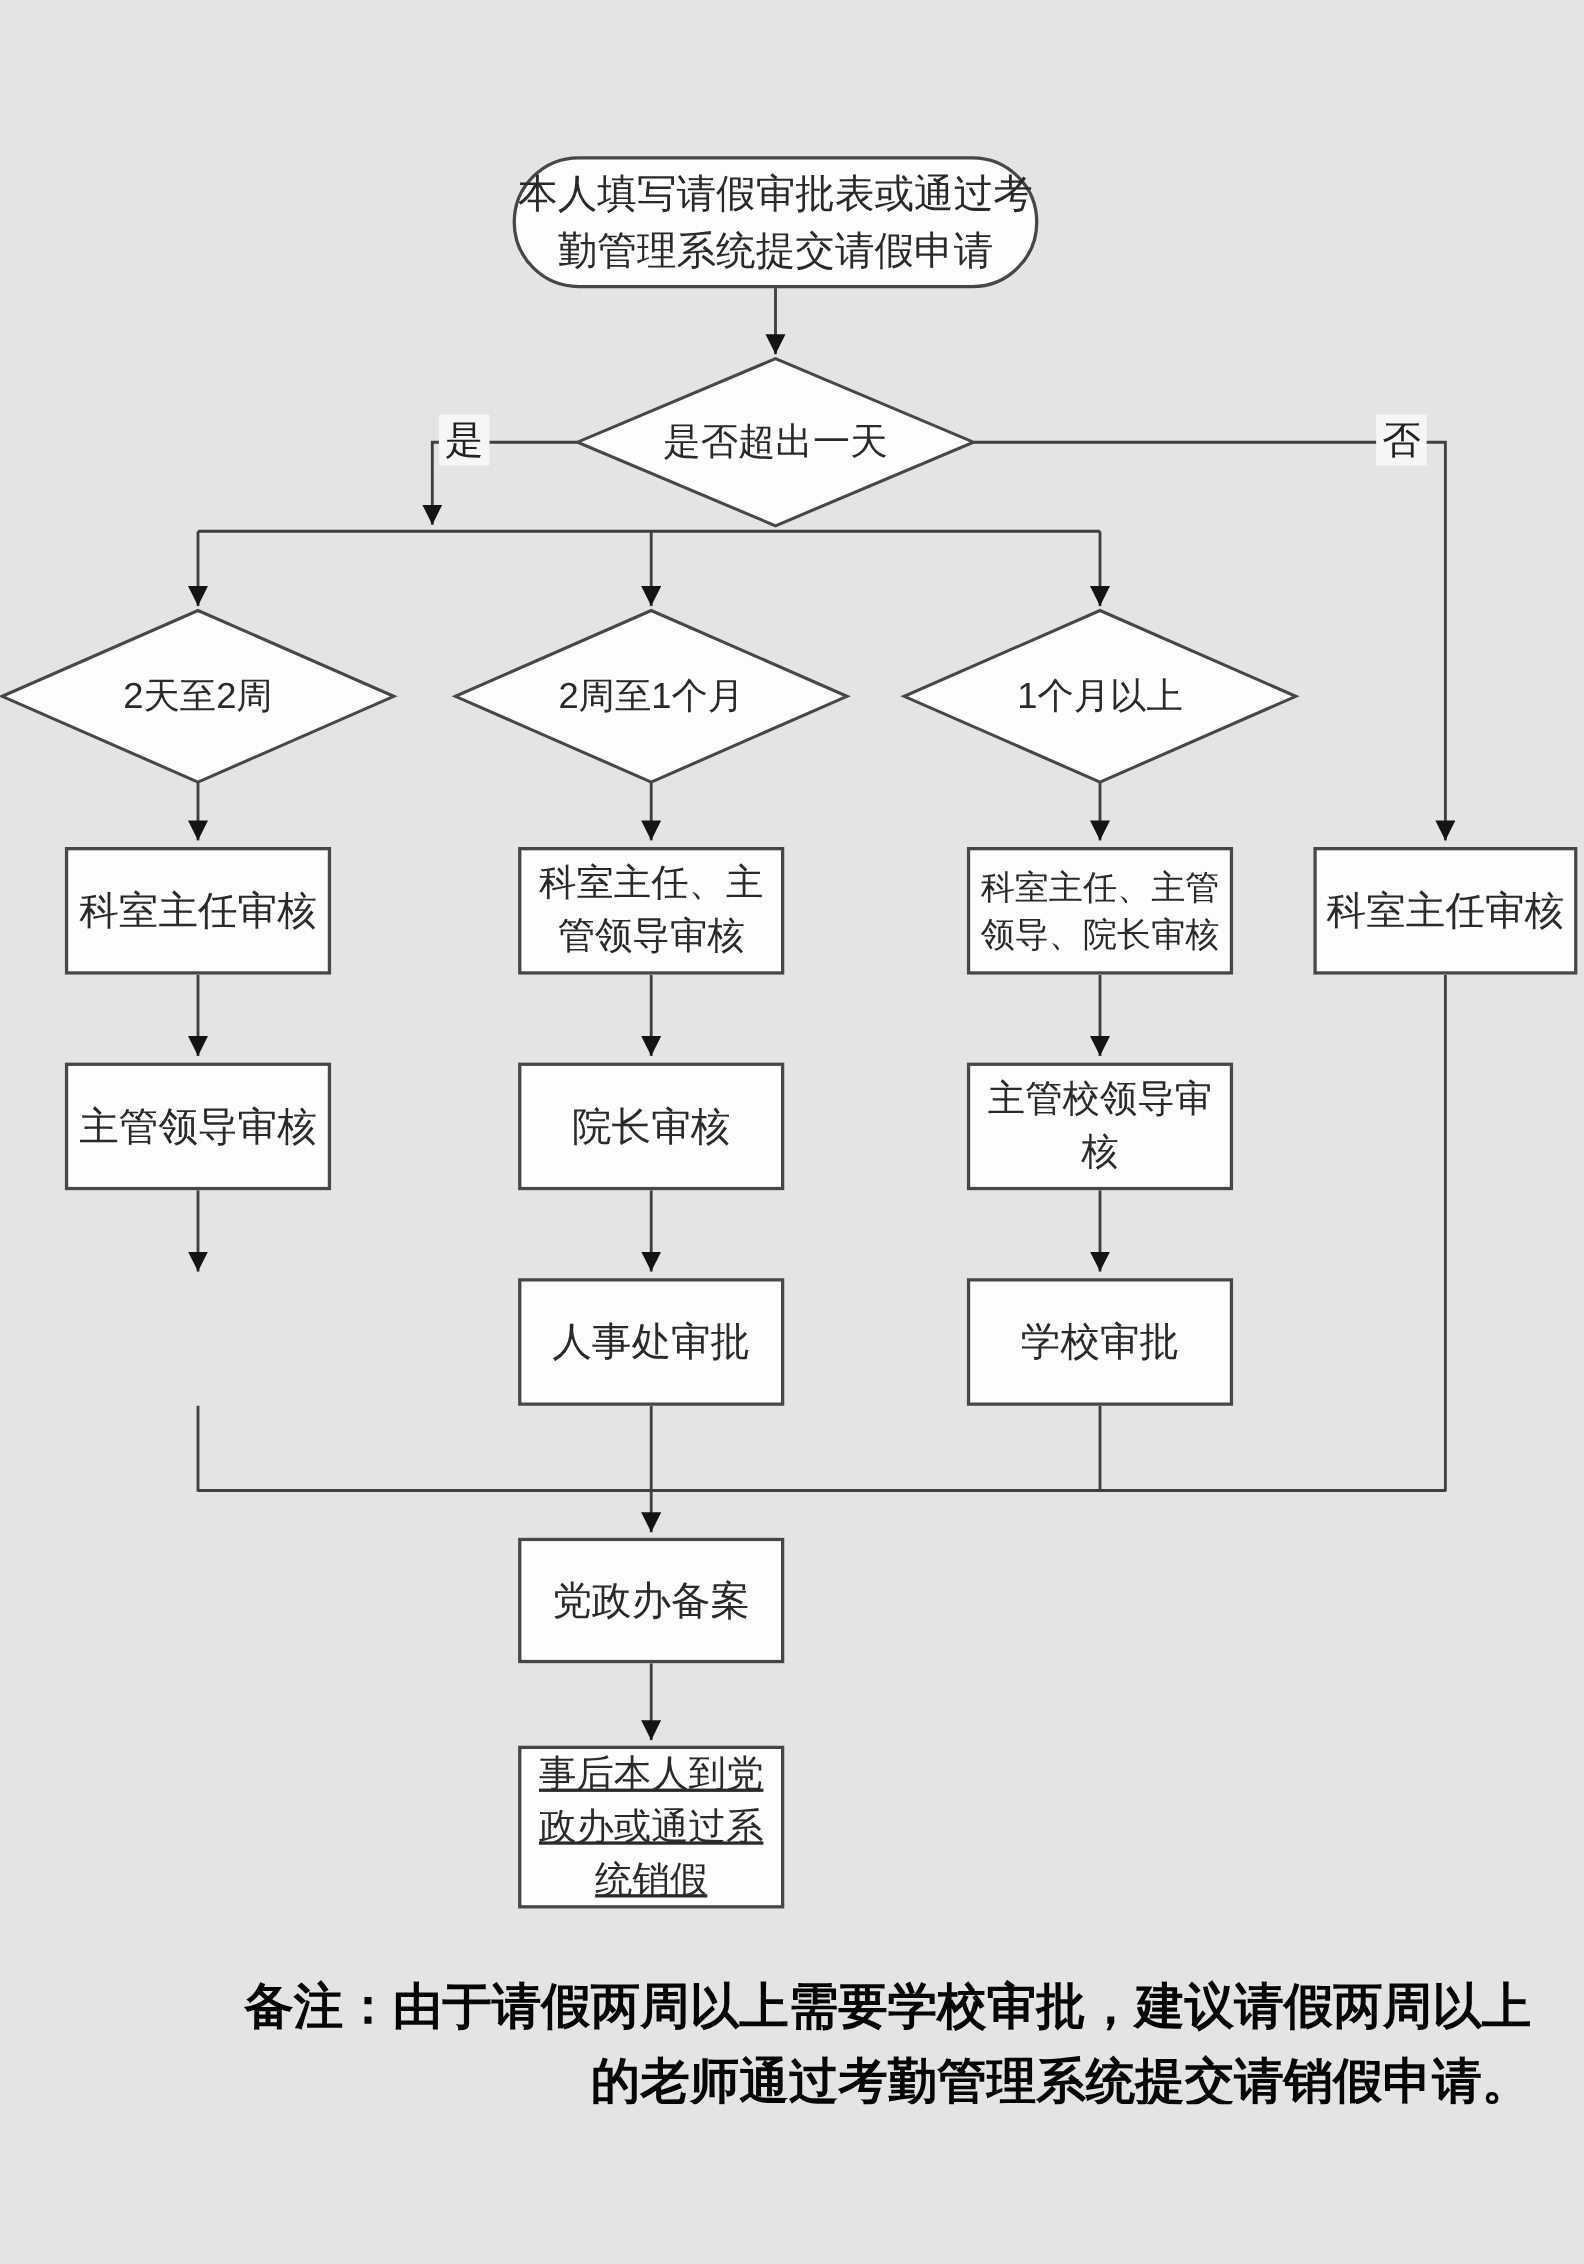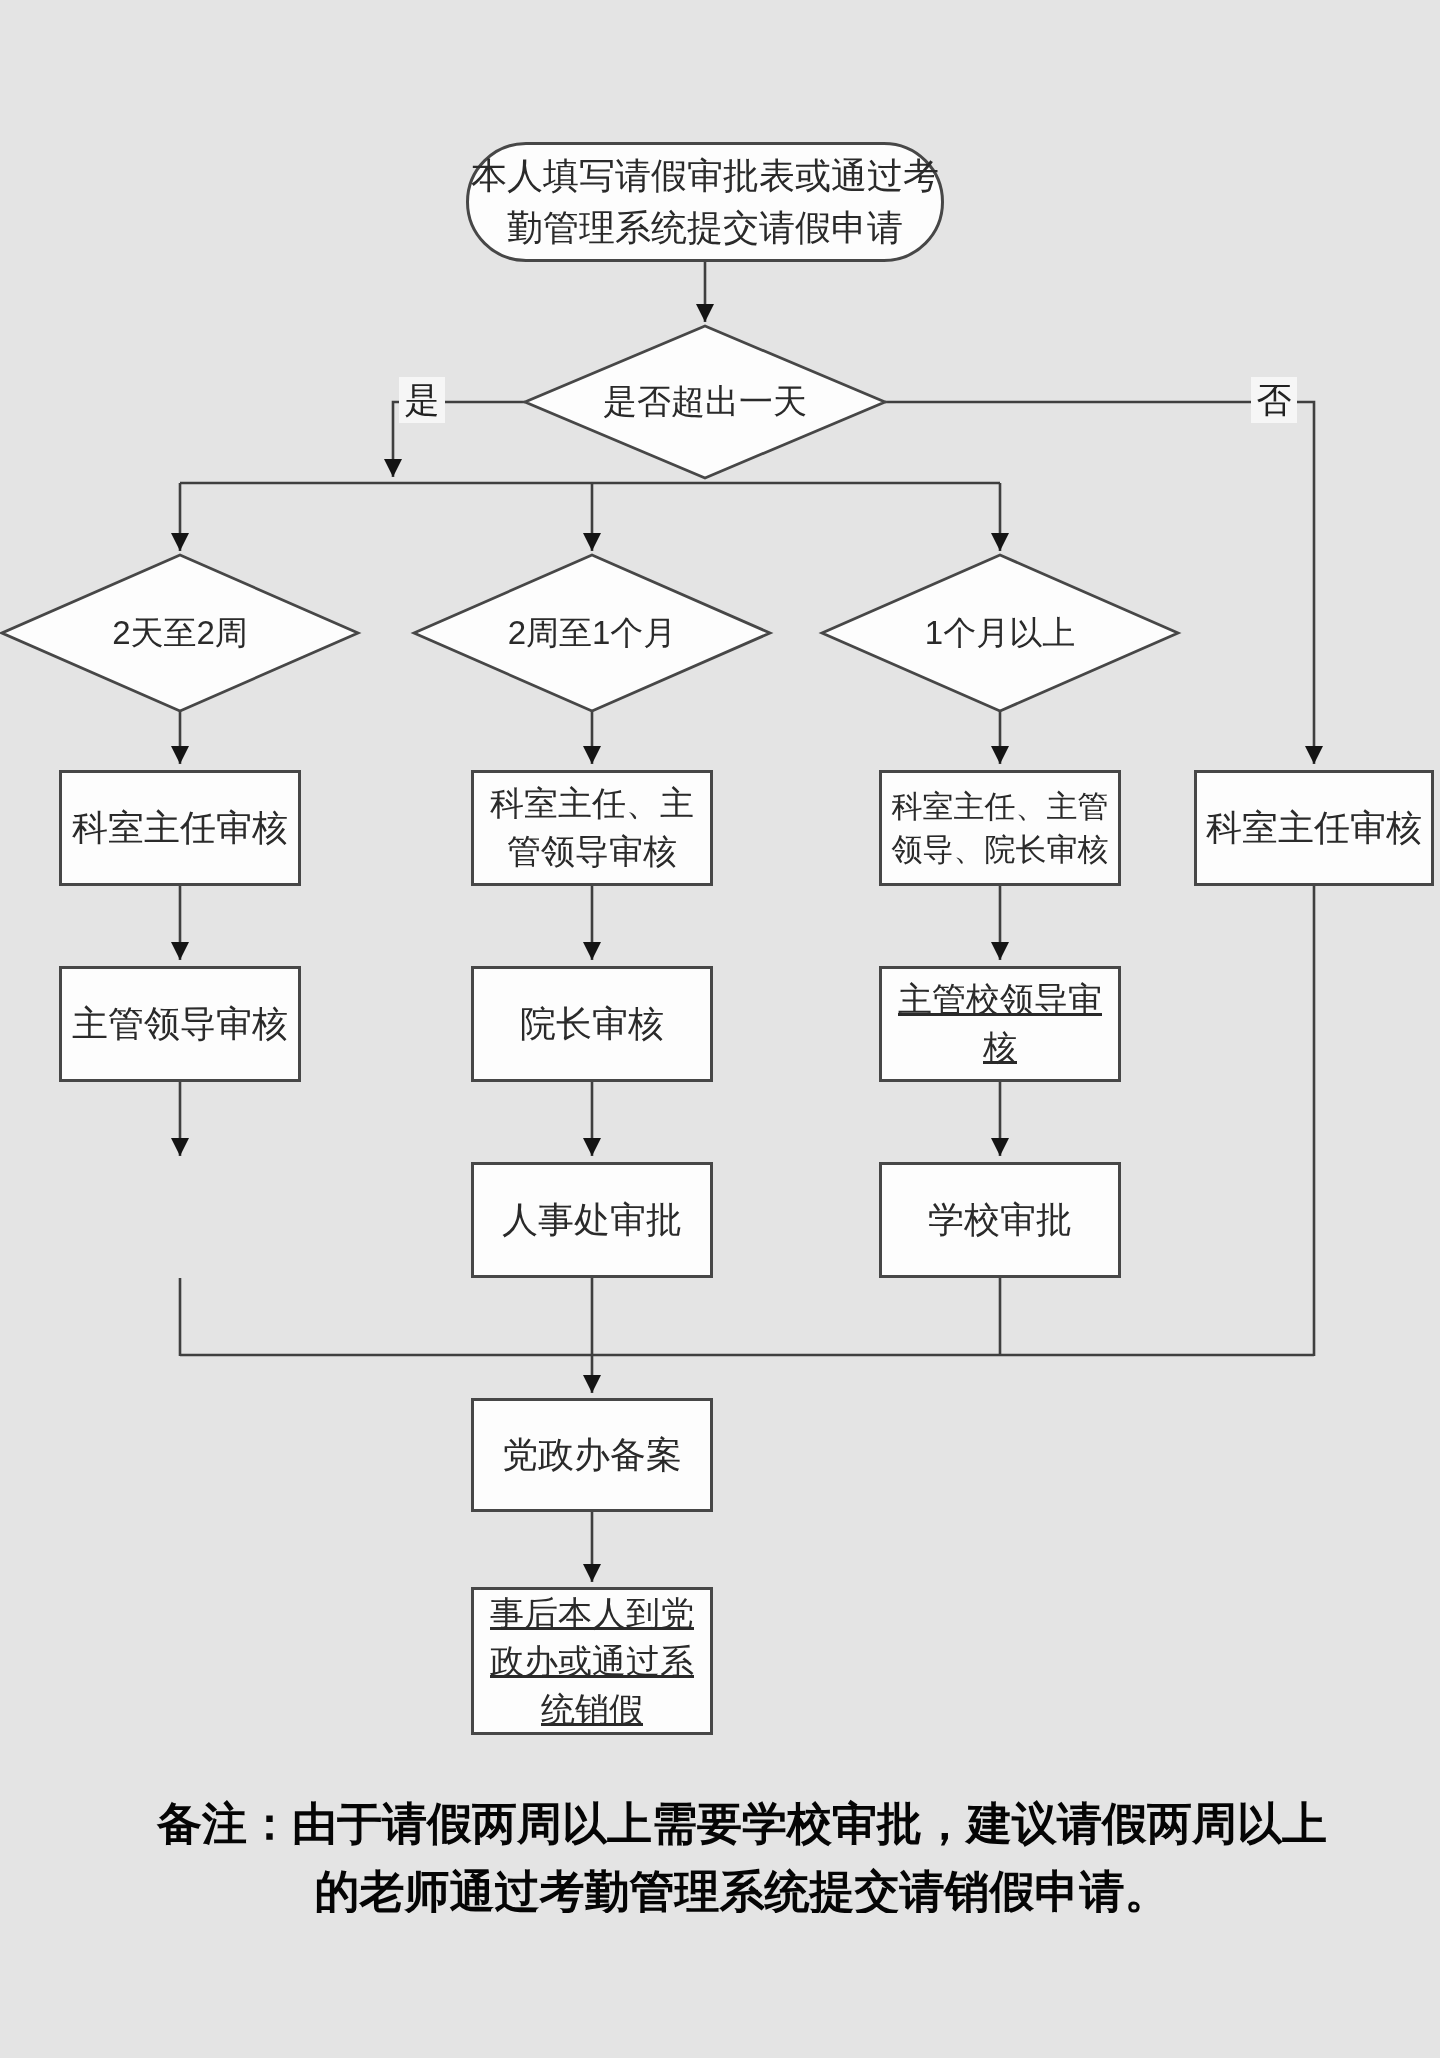--- a/index.html
+++ b/index.html
@@ -44,21 +44,21 @@
     font-size:35px;
     color:#222;
     z-index:2;
   }
   .note{
     position:absolute;z-index:1;
     font-size:45px;font-weight:700;
     color:#050505;
     line-height:1.52;
     white-space:pre-line;
-    text-align:center;
+    text-align:right;
   }
 </style>
 </head>
 <body>
 
 <div id="canvas">
 
   <svg id="wires" width="1440" height="2058" viewBox="0 0 1440 2058">
     <defs>
       <marker id="arr" markerWidth="8" markerHeight="8" refX="7" refY="3.5" orient="auto" markerUnits="strokeWidth">
@@ -122,21 +122,21 @@
 
   <div class="node process" style="left:59px;top:770px;width:242px;height:116px;">科室主任审核</div>
   <div class="node process mid" style="left:471px;top:770px;width:242px;height:116px;">科室主任、主
 管领导审核</div>
   <div class="node process small" style="left:879px;top:770px;width:242px;height:116px;text-align:right;">科室主任、主管
 领导、院长审核</div>
   <div class="node process" style="left:1194px;top:770px;width:240px;height:116px;">科室主任审核</div>
 
   <div class="node process" style="left:59px;top:966px;width:242px;height:116px;">主管领导审核</div>
   <div class="node process" style="left:471px;top:966px;width:242px;height:116px;">院长审核</div>
-  <div class="node process mid" style="left:879px;top:966px;width:242px;height:116px;text-decoration:underline;">主管校领导审
+  <div class="node process mid" style="left:879px;top:966px;width:242px;height:116px;">主管校领导审
 核</div>
 
   <div class="node process" style="left:471px;top:1162px;width:242px;height:116px;">人事处审批</div>
   <div class="node process" style="left:879px;top:1162px;width:242px;height:116px;">学校审批</div>
 
   <div class="node process" style="left:471px;top:1398px;width:242px;height:114px;">党政办备案</div>
 
   <div class="node process mid" style="left:471px;top:1587px;width:242px;height:148px;line-height:1.42;text-decoration:underline;">事后本人到党
 政办或通过系
 统销假</div>

